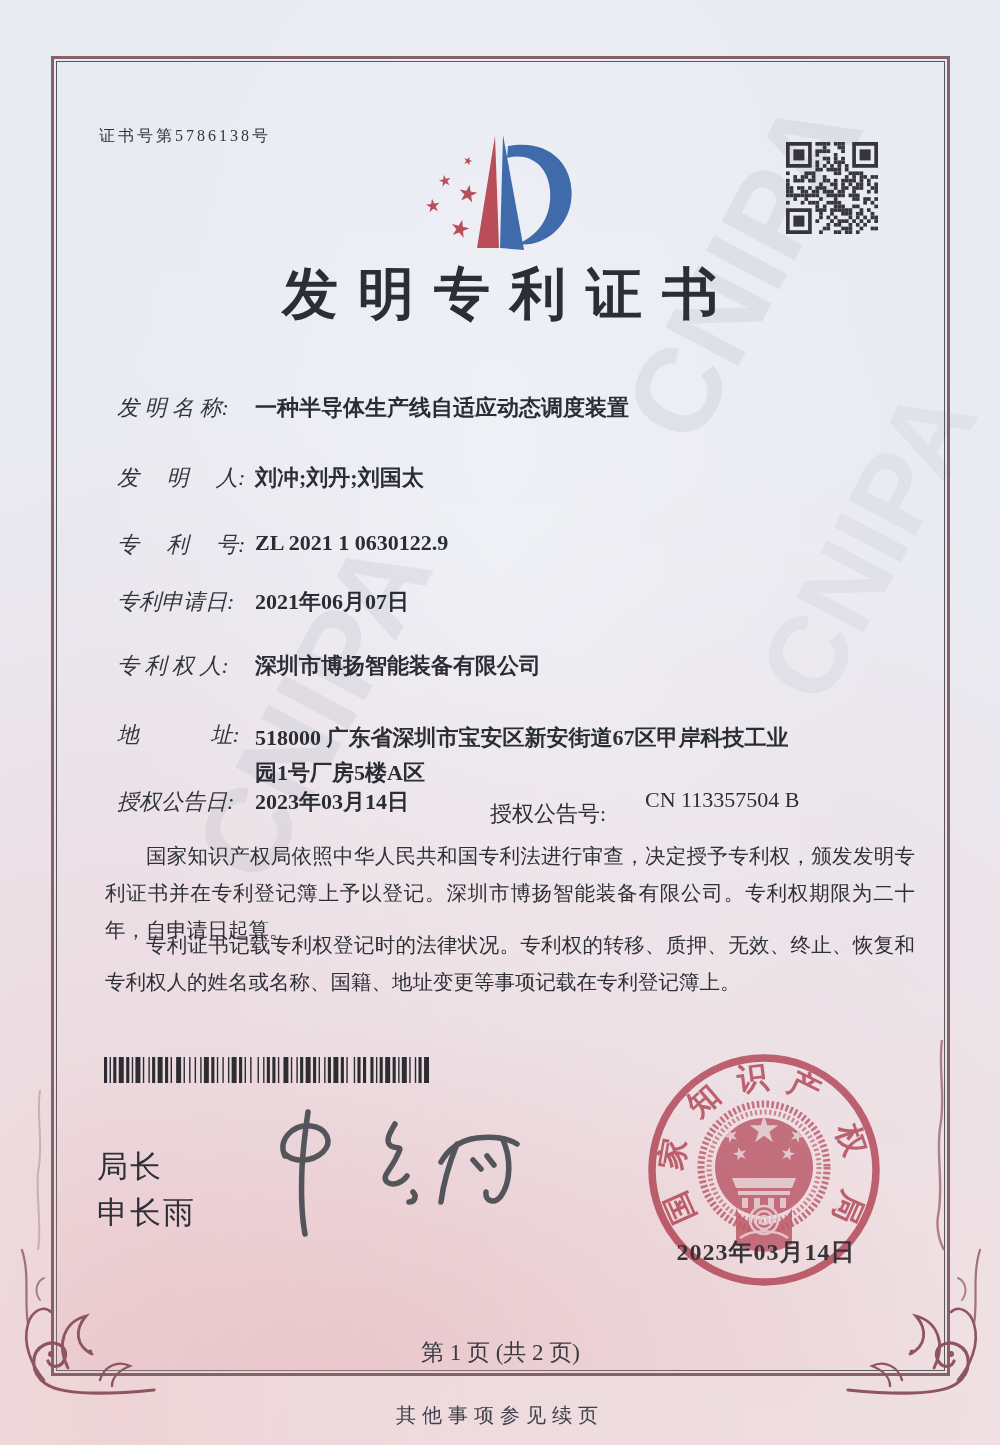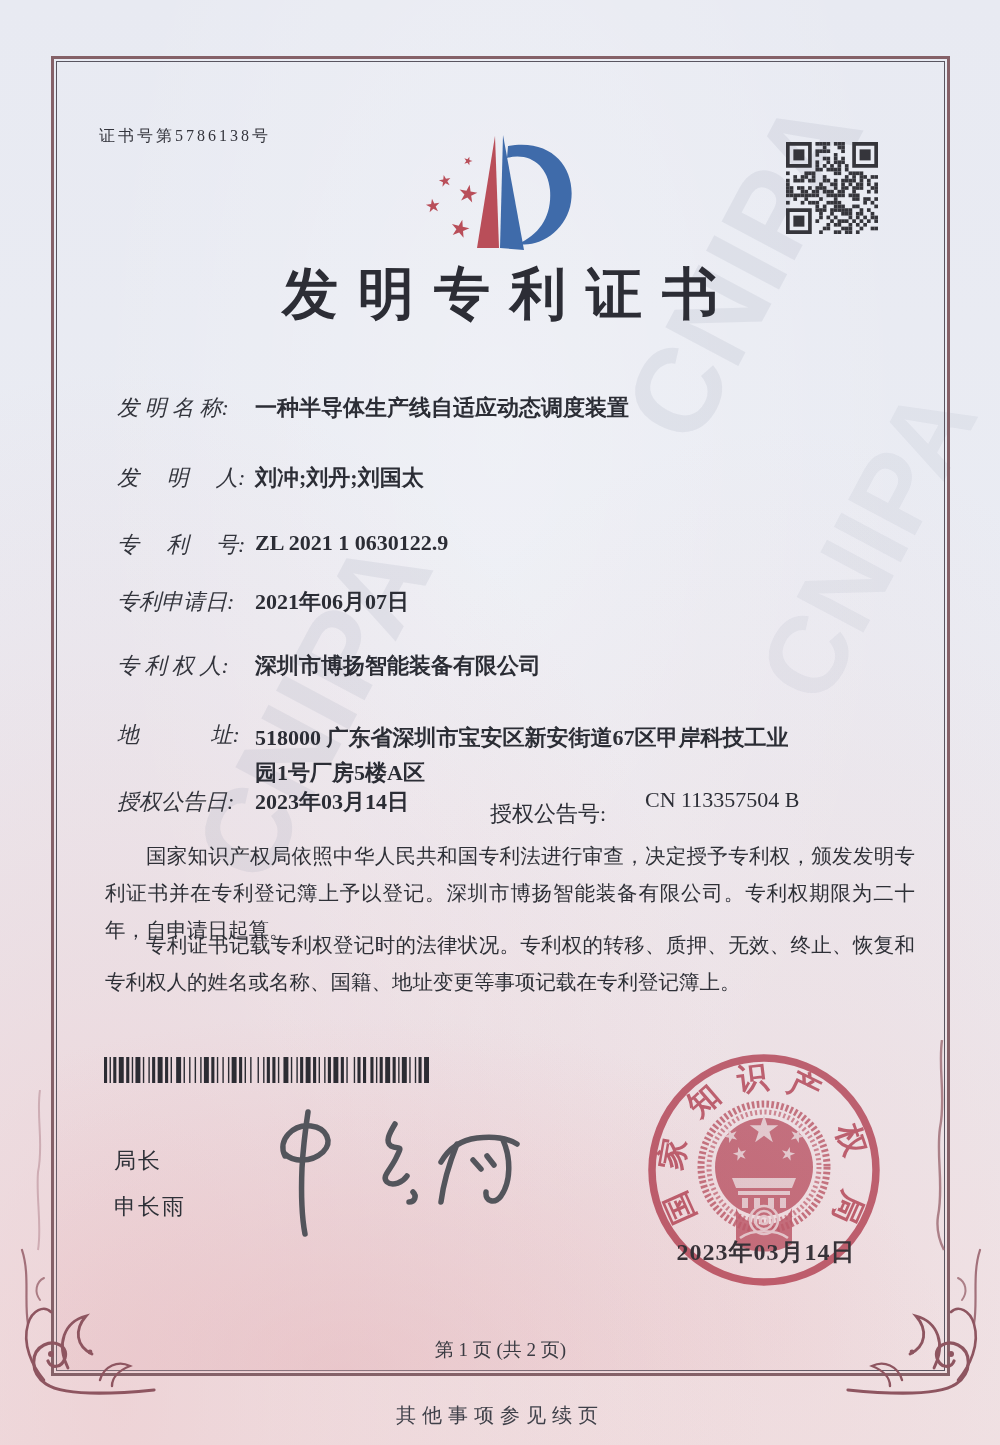--- a/index.html
+++ b/index.html
@@ -30,24 +30,24 @@
   .frow{left:105px;font-size:22px;color:#2d2f37;}
   .flabel{position:absolute;left:12px;top:0;white-space:pre;color:#33353d;font-style:italic;}
   .fvalue{position:absolute;left:150px;top:0;white-space:pre;color:#2b2d35;font-weight:bold;}
   .addr-val{line-height:35px;}
   .grant2-label{position:absolute;left:385px;top:12px;white-space:pre;}
   .grant2-value{position:absolute;left:540px;top:0;white-space:pre;}
   
   .para{left:105px;width:810px;font-size:20.5px;line-height:37px;text-align:justify;
         text-indent:2em;color:#2e3037;}
   
-  .sig-label{left:114px;font-size:22px;letter-spacing:2px;color:#2e3138;
+  .sig-label{left:97px;font-size:31px;letter-spacing:2px;color:#2e3138;
              font-family:Liberation Sans, sans-serif;}
   
-  .page-no{left:51px;width:899px;top:1337px;text-align:center;font-size:19px;color:#3a3b42;}
+  .page-no{left:51px;width:899px;top:1337px;text-align:center;font-size:23px;color:#3a3b42;}
   .foot-note{left:0;right:0;top:1402px;text-align:center;font-size:20px;
              letter-spacing:6px;color:#3f4049;}
   .seal-wrap{left:644px;top:1048px;width:242px;height:250px;mix-blend-mode:multiply;opacity:.95;}
   svg{display:block;}
 </style>
 </head>
 <body>
 
 <div class="paper">
 

